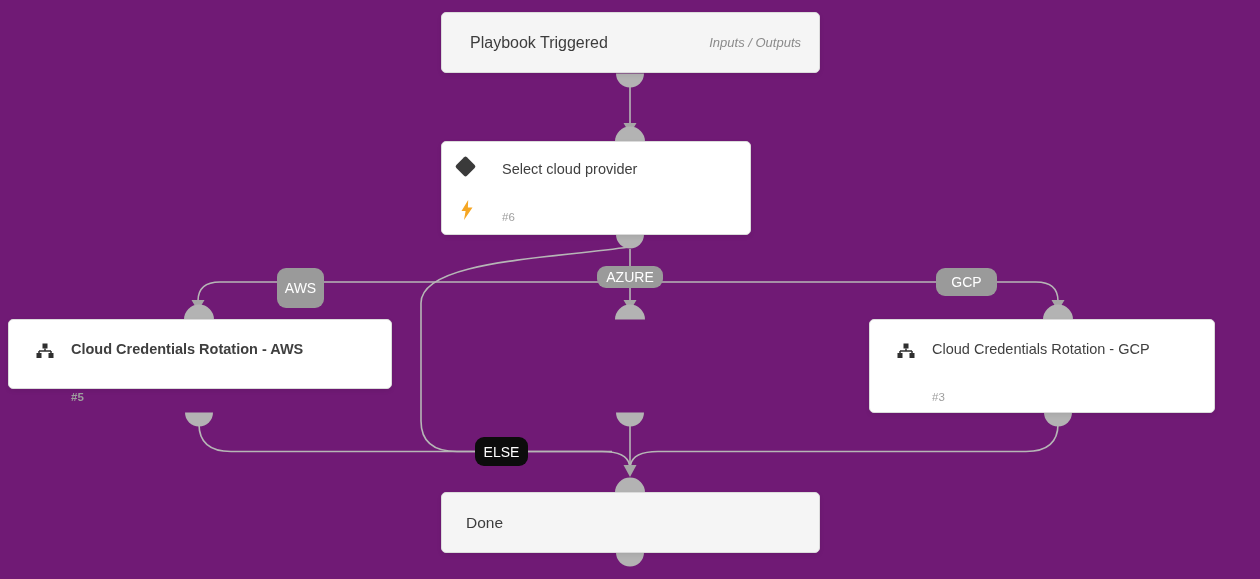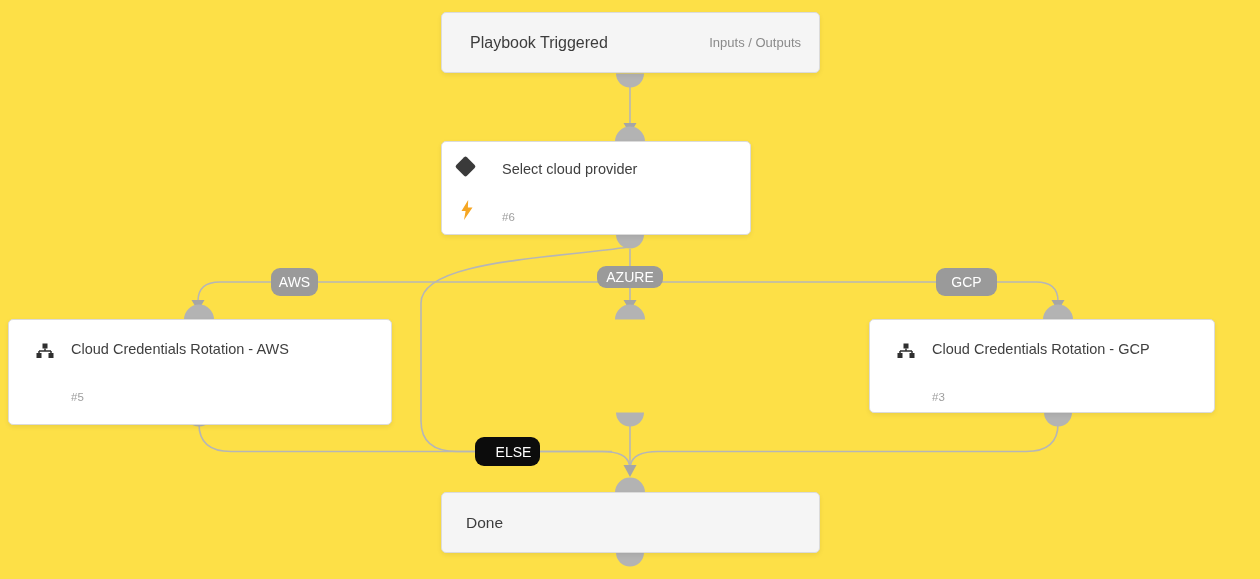--- a/index.html
+++ b/index.html
@@ -1,48 +1,48 @@
 <!DOCTYPE html>
 <html style="--edge: #b6b6b6; --arrow: #a6a6a6; --connector: #b3b3b3; --branch-badge-bg: #9a9a9a; --else-badge-bg: #0c0c0c; --bolt: #f5a623; --node-border: #dbdbdb; --terminal-bg: #f5f5f5;"><head>
 <meta charset="utf-8">
 <style>
   html,body{margin:0;padding:0;background:#ffffff;}
   #canvas{
-    position:relative;width:1260px;height:579px;background:#fde047;overflow:hidden;
+    position:relative;width:1260px;height:579px;background:#701a75;overflow:hidden;
     font-family:"Liberation Sans","DejaVu Sans",sans-serif;
   }
   #edge-layer{position:absolute;left:0;top:0;z-index:1;}
   .edge{fill:none;stroke:var(--edge,#b6b6b6);stroke-width:1.6;}
   .arrow{fill:var(--arrow,#a6a6a6);stroke:none;}
   .dot{fill:var(--connector,#b3b3b3);stroke:none;}
 
   .node{position:absolute;box-sizing:border-box;z-index:2;border-radius:5px;
         border:1px solid var(--node-border,#dbdbdb);background:#fff;
         box-shadow:0 2px 5px rgba(0,0,0,0.07);}
   .node.terminal{background:var(--terminal-bg,#f5f5f5);}
 
   .trigger-title{position:absolute;left:28px;top:0;height:100%;display:flex;align-items:center;
         font-size:16px;color:#3d3d3d;}
   .io-link{position:absolute;right:18px;top:0;height:100%;display:flex;align-items:center;
-        font-size:13px;color:#8a8a8a;cursor:pointer;}
+        font-size:13px;color:#8a8a8a;cursor:pointer;font-style:italic;}
 
   .cond-diamond{position:absolute;left:16px;top:17px;width:15px;height:15px;background:#3a3a3a;
         border-radius:2px;transform:rotate(45deg);}
   .bolt{position:absolute;left:19px;top:58px;}
   .node-title{position:absolute;left:60px;top:15px;font-size:14.5px;line-height:25px;color:#3f3f3f;}
   .task-id{position:absolute;left:60px;top:69px;font-size:11.5px;color:#9e9e9e;}
 
   .task .node-title{left:62px;top:17px;}
   .task .task-id{left:62px;top:71px;}
   .task-icon{position:absolute;left:27px;top:23px;}
   .node.azure .node-title{width:225px;}
 
   .badge{position:absolute;z-index:3;display:flex;align-items:center;justify-content:center;
         color:#ffffff;font-size:14px;border-radius:9px;background:var(--branch-badge-bg,#9a9a9a);}
-  .badge.else{background:var(--else-badge-bg,#0c0c0c);padding-left:12px;}
+  .badge.else{background:var(--else-badge-bg,#0c0c0c);}
 
   .done-title{position:absolute;left:24px;top:0;height:100%;display:flex;align-items:center;
         font-size:15.5px;color:#3d3d3d;}
 </style>
 </head>
 <body>
 
 <div id="canvas">
 
   <svg id="edge-layer" width="1260" height="579">
@@ -93,26 +93,26 @@
 
   <div class="node" style="left:441px;top:141px;width:310px;height:94px;">
     <div class="cond-diamond"></div>
     <span class="node-title">Select cloud provider</span>
     <svg class="bolt" width="12" height="20" viewBox="0 0 12 20">
       <path d="M7.2 0 L0.5 11 H4.6 L3 20 L11.5 7.6 H6.9 Z" fill="var(--bolt,#f5a623)"></path>
     </svg>
     <span class="task-id">#6</span>
   </div>
 
-  <div class="badge" style="left:271px;top:268px;width:47px;height:28px;">AWS</div>
+  <div class="badge" style="left:277px;top:268px;width:47px;height:40px;">AWS</div>
   <div class="badge" style="left:597px;top:266px;width:66px;height:22px;">AZURE</div>
   <div class="badge" style="left:936px;top:268px;width:61px;height:28px;">GCP</div>
   <div class="badge else" style="left:475px;top:437px;width:53px;height:29px;">ELSE</div>
 
-  <div class="node task" style="left:8px;top:319px;width:384px;height:106px;">
+  <div class="node task" style="left:8px;top:319px;width:384px;height:70px;font-weight:bold;">
     <svg class="task-icon" width="18" height="16" viewBox="0 0 18 16">
       <rect x="6.5" y="0.5" width="5" height="5" fill="#2f2f2f"></rect>
       <path d="M9 5.5 V8 M3 8 H15 M3 8 V10 M15 8 V10" stroke="#2f2f2f" stroke-width="1.5" fill="none"></path>
       <rect x="0.5" y="10" width="5" height="5" fill="#2f2f2f"></rect>
       <rect x="12.5" y="10" width="5" height="5" fill="#2f2f2f"></rect>
     </svg>
     <span class="node-title">Cloud Credentials Rotation - AWS</span>
     <span class="task-id">#5</span>
   </div>
 

